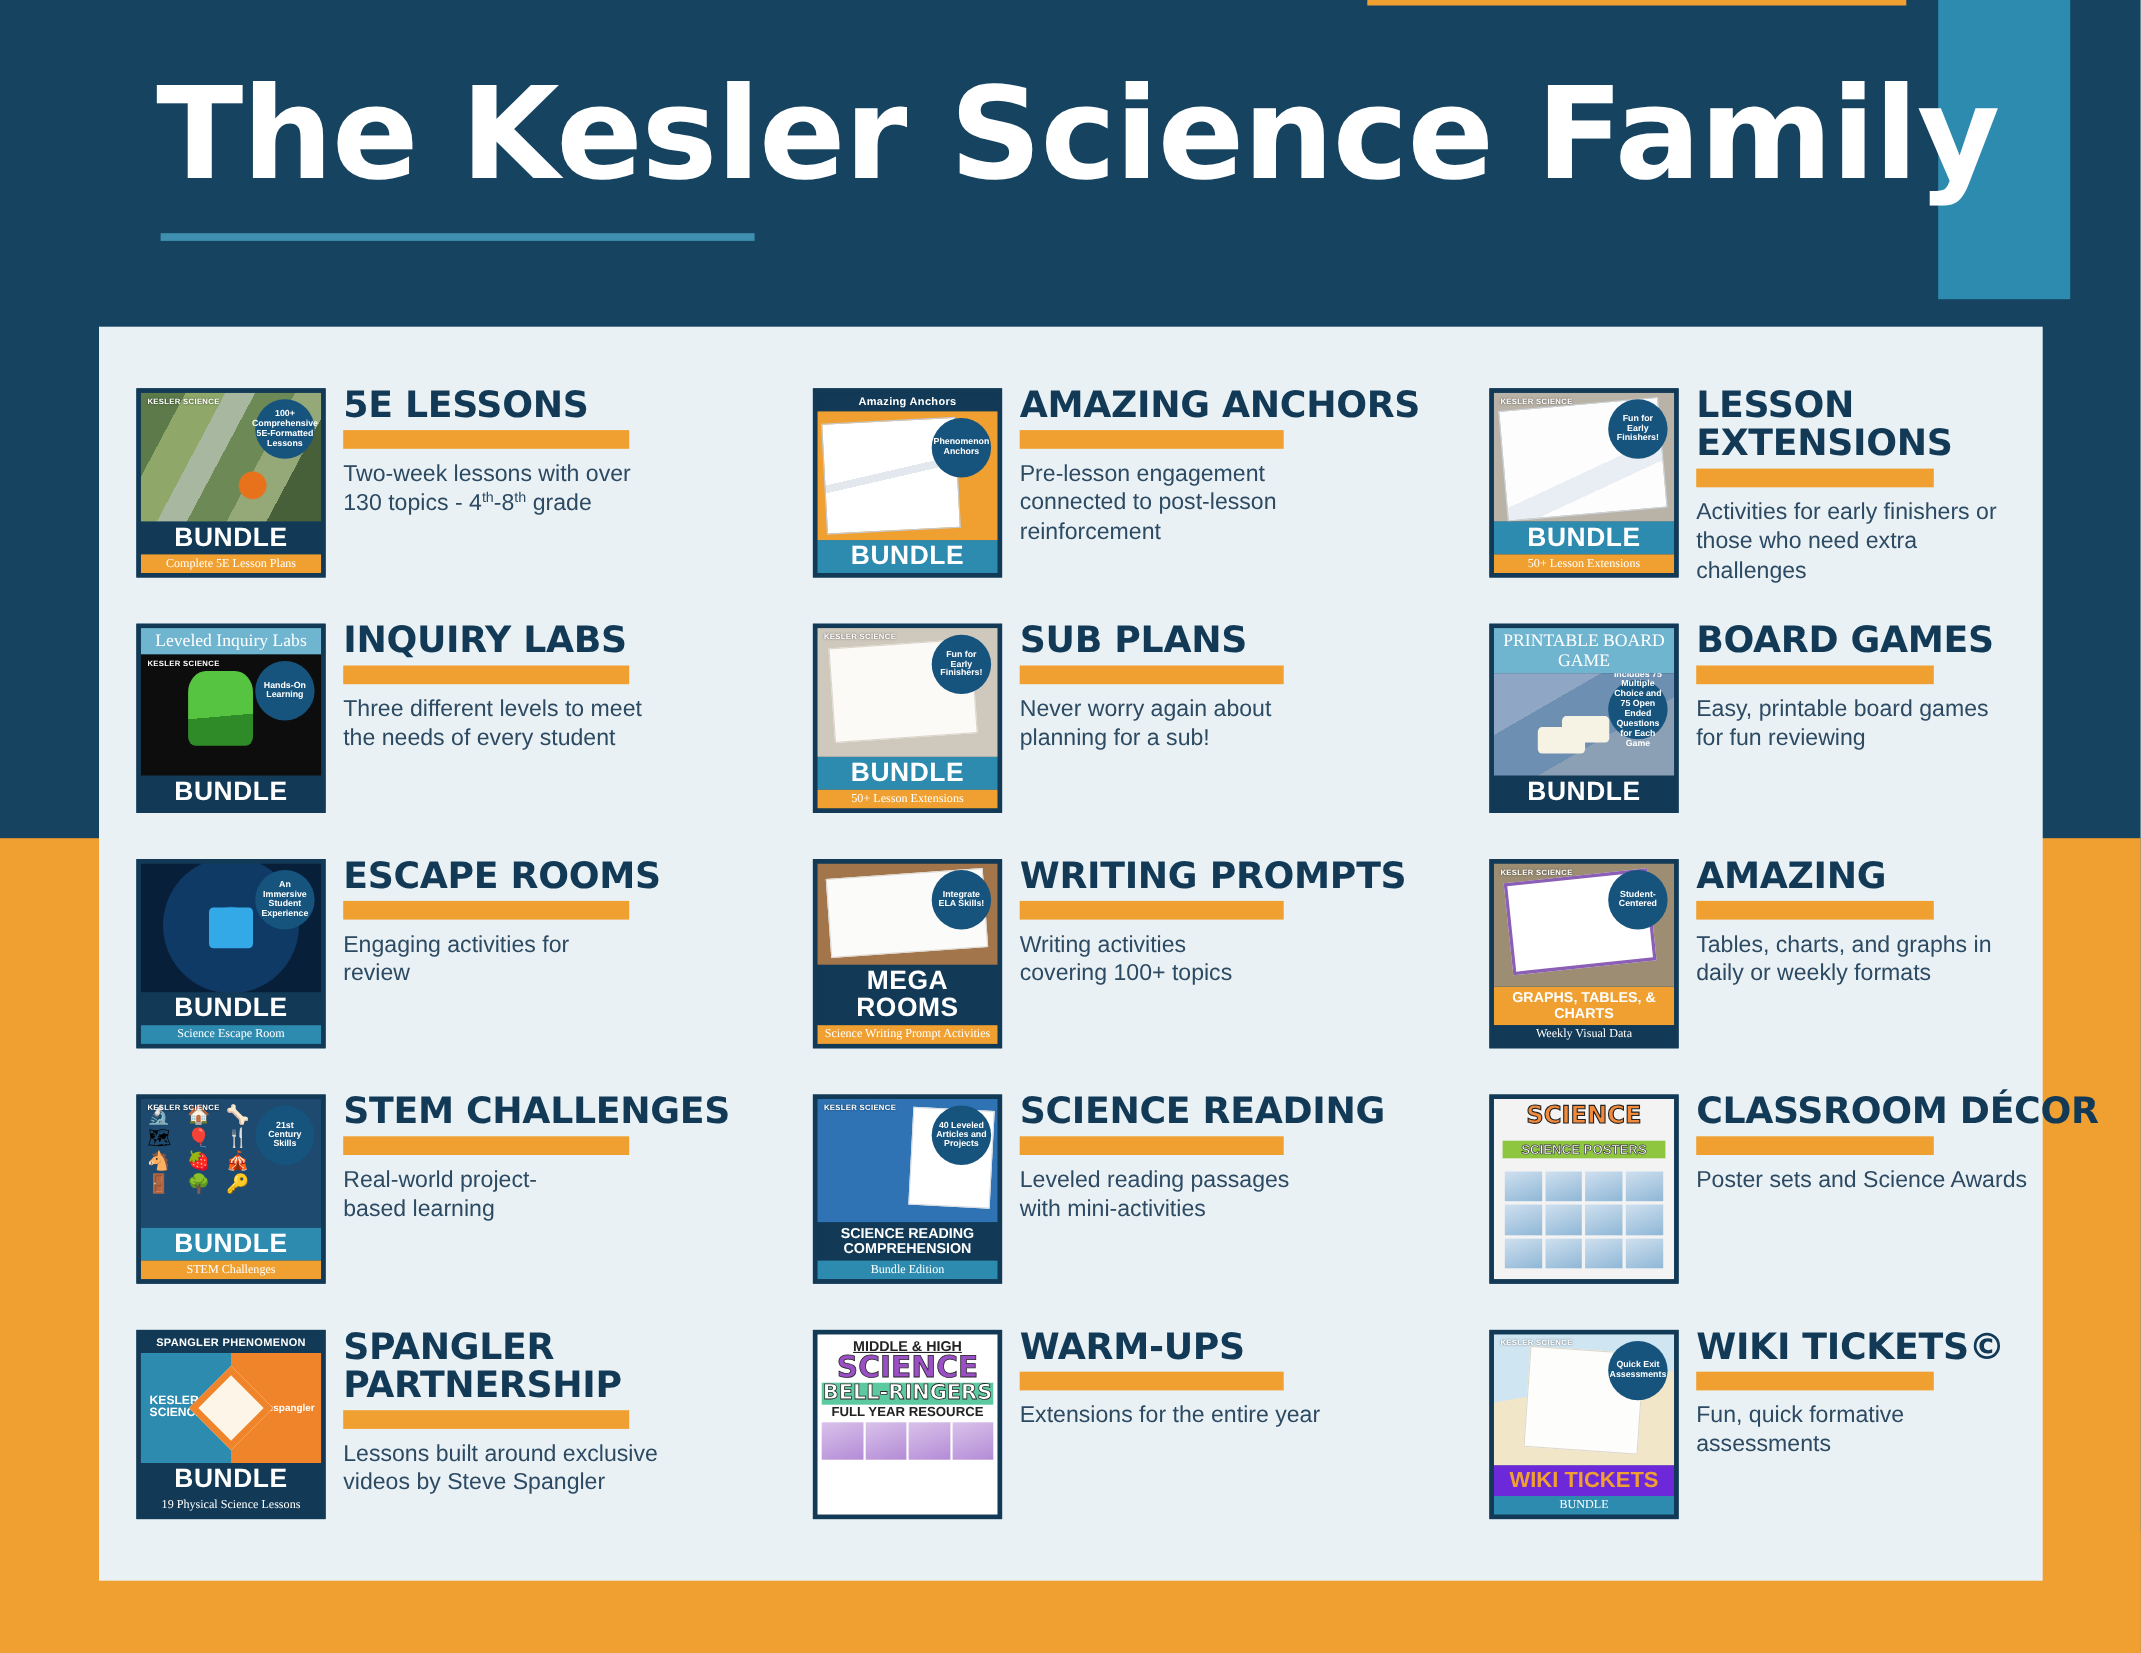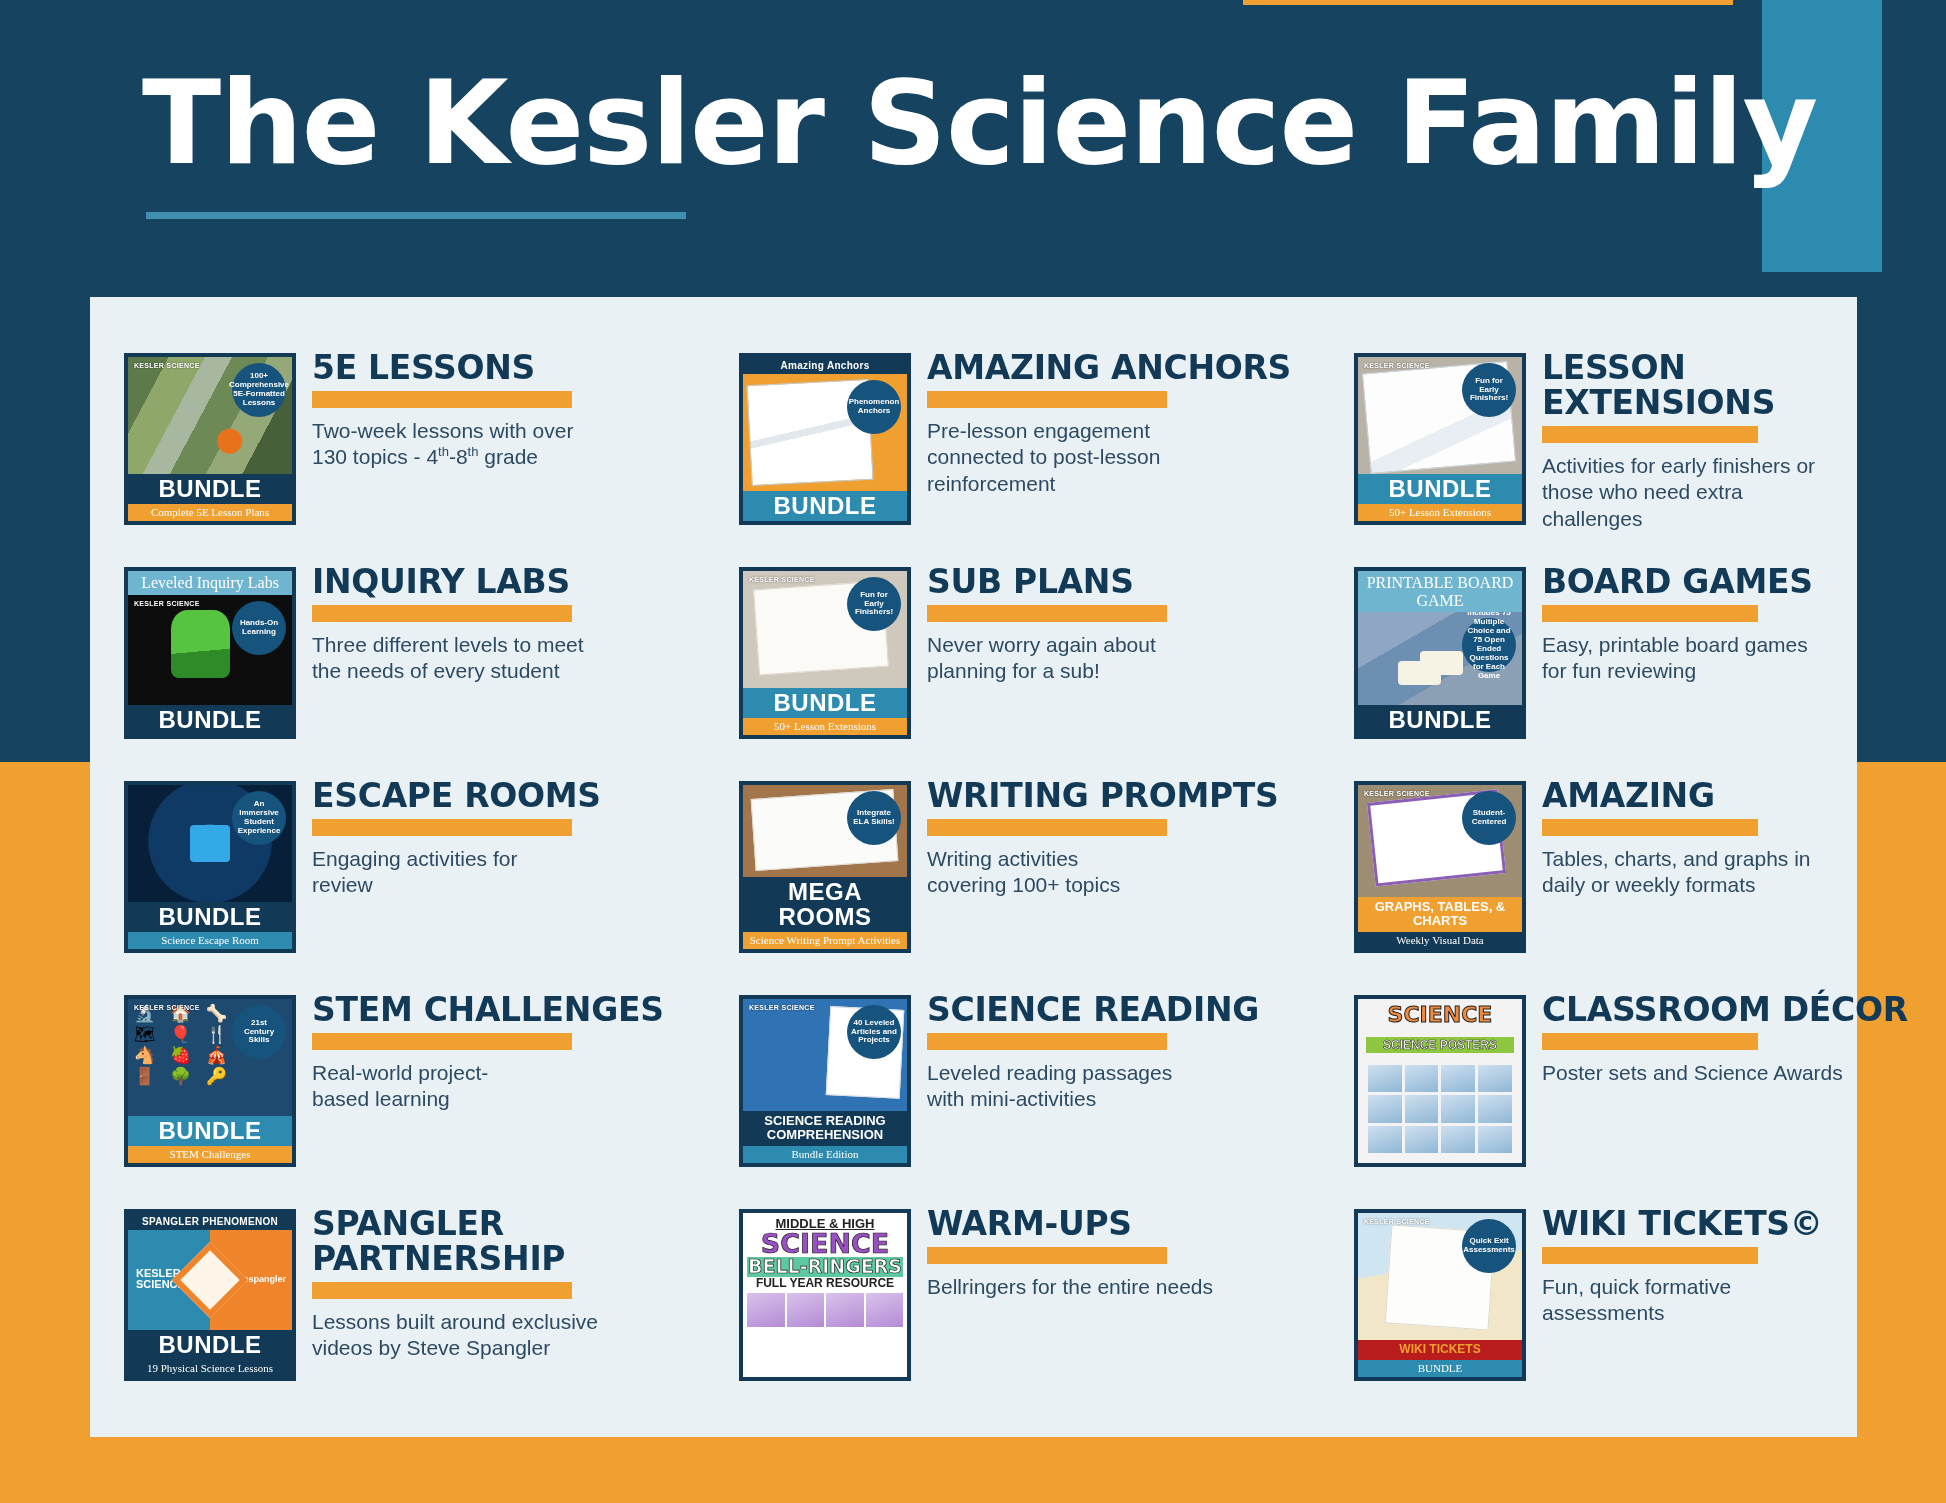--- a/index.html
+++ b/index.html
@@ -100,21 +100,21 @@
   .thumb-subfooter.orange { background: #f0a030; color: #ffffff; }
   .thumb-subfooter.navy { background: #123a56; color: #ffffff; }
   .thumb-subfooter.teal { background: #2e8bb0; color: #ffffff; }
   .thumb-caption {
     flex: 0 0 auto; text-align: center; color: #ffffff;
     font-weight: bold; font-size: 13px; line-height: 1.12;
     padding: 3px 2px;
   }
   .thumb-caption.orange { background: #f0a030; }
   .thumb-caption.navy { background: #123a56; }
-  .thumb-caption.amber-text { background: #b91c1c; color: #f0a030; font-size: 12px; }
+  .thumb-caption.amber-text { background: #6d28d9; color: #f0a030; font-size: 20px; }
 
   
   .badge {
     position: absolute; right: 6px; top: 6px;
     width: 54px; height: 54px; border-radius: 50%;
     background: #16537d; color: #ffffff;
     font-size: 8px; font-weight: bold; line-height: 1.12;
     display: flex; align-items: center; justify-content: center;
     text-align: center; padding: 3px; z-index: 3;
   }
@@ -525,21 +525,21 @@
                 <i></i>
                 <i></i>
                 <i></i>
               </div>
             </div>
           </div>
         </div>
         <div class="card-body">
           <div class="card-title">WARM-UPS</div>
           <div class="card-rule w2"></div>
-          <div class="card-desc">Bellringers for the entire needs</div>
+          <div class="card-desc">Extensions for the entire year</div>
         </div>
       </div>
       <div class="card">
         <div class="thumb-wrap">
           <div class="thumb">
             <div class="thumb-art art-wiki">
               <div class="klogo">KESLER SCIENCE</div>
               <div class="badge">Quick Exit Assessments</div>
             </div>
             <div class="thumb-caption amber-text">WIKI TICKETS</div>

